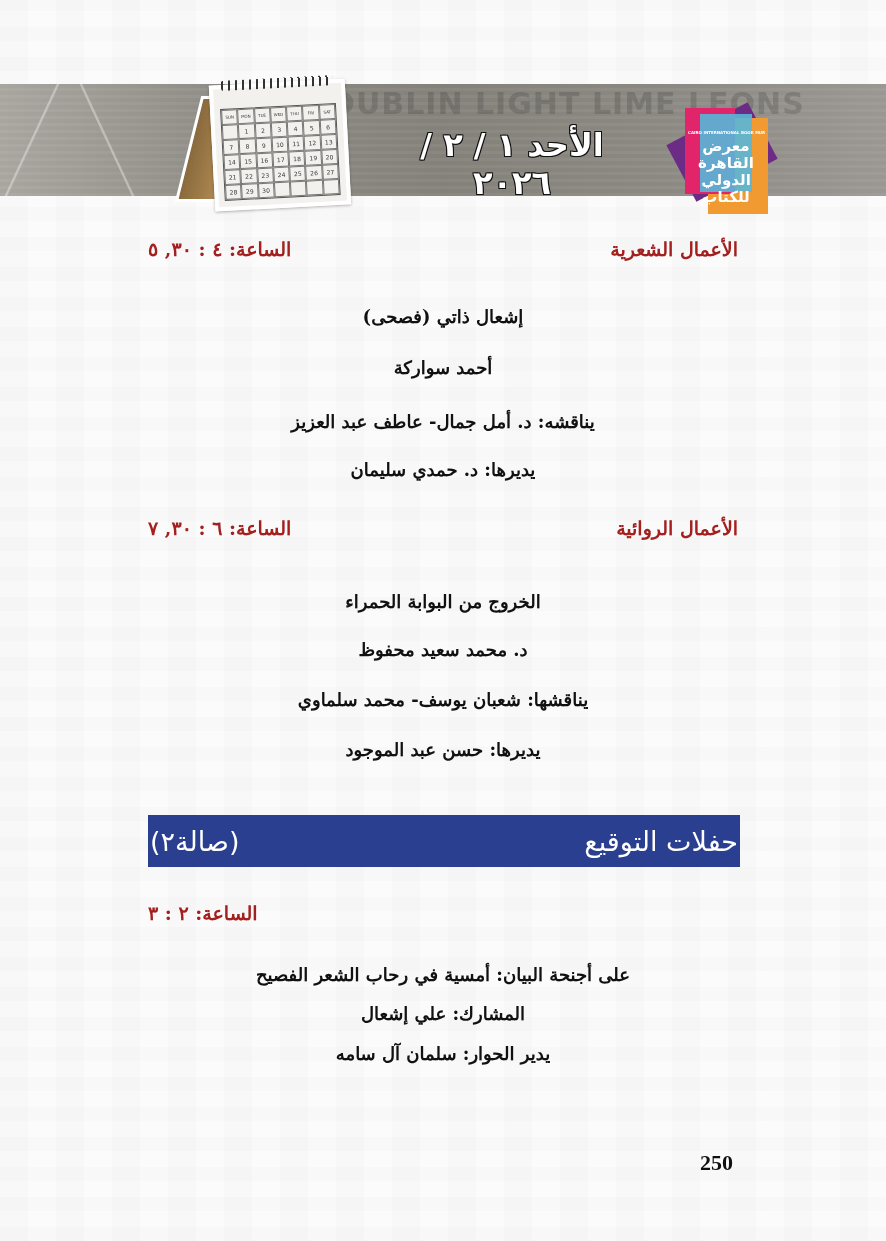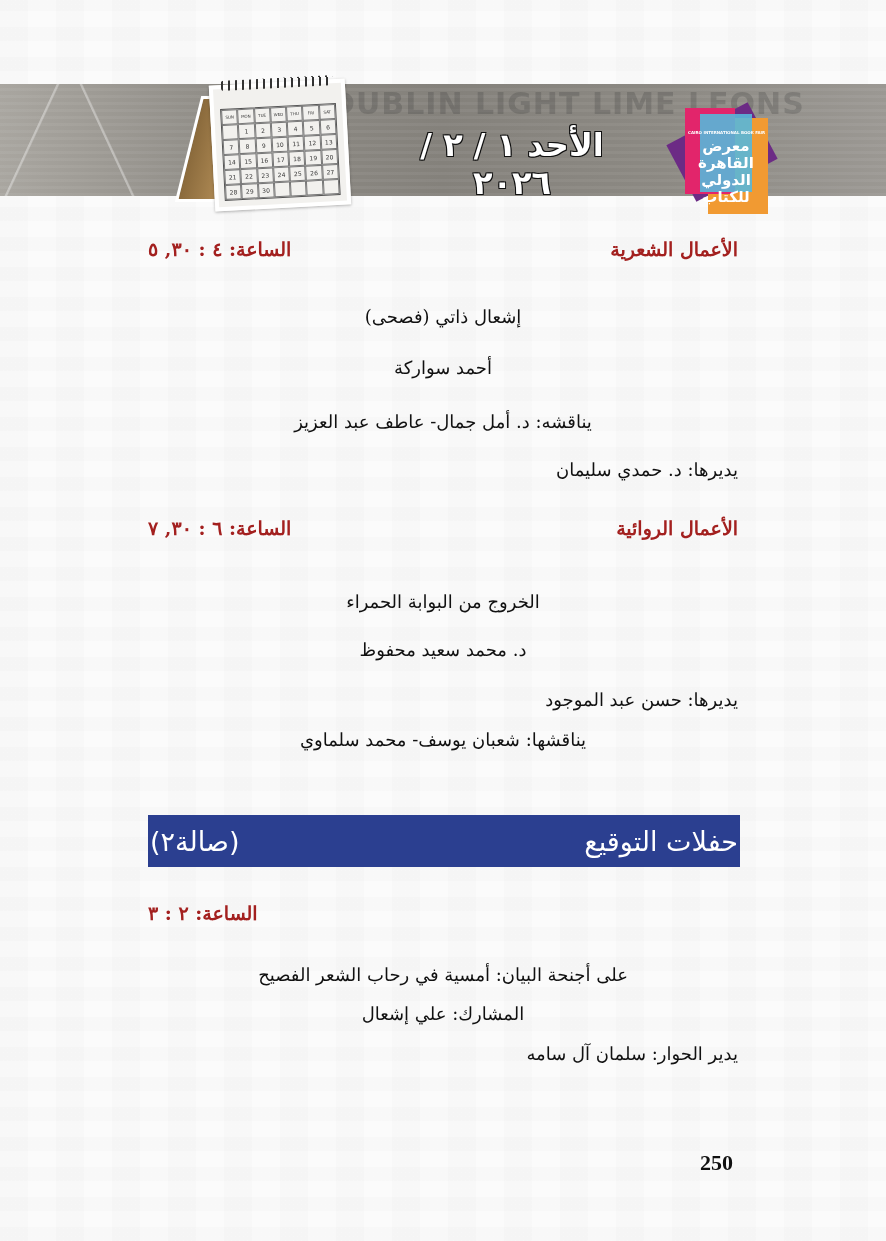--- a/index.html
+++ b/index.html
@@ -78,23 +78,23 @@
     .logo .ar {
       position: absolute; left: 18px; top: 38px; width: 84px; font-family: "DejaVu Sans", sans-serif;
       font-size: 15px; font-weight: bold; color: #fff; direction: rtl; text-align: center; line-height: 17px;
     }
     .content { position: absolute; left: 148px; width: 590px; direction: rtl; }
     .sec-head {
       display: flex; justify-content: space-between; align-items: center;
       color: #a3201f; font-weight: bold; font-size: 19px; height: 30px;
     }
     .line {
-      text-align: center; font-weight: normal; font-size: 18px; color: #111; height: 47px; line-height: 47px;
-    }
-    .line.end { text-align: right; }
+      text-align: center; font-weight: bold; font-size: 18px; color: #111; height: 47px; line-height: 47px;
+    }
+    .line.end { text-align: center; }
     .blue-bar {
       position: absolute; left: 148px; top: 815px; width: 592px; height: 52px;
       background: #2b3f90; direction: rtl;
       display: flex; justify-content: space-between; align-items: center;
       color: #fff; font-family: "DejaVu Sans", sans-serif; font-size: 27px;
       padding: 0 2px; box-sizing: border-box;
     }
     .page-num {
       position: absolute; left: 700px; top: 1150px; font-family: Liberation Serif, serif;
       font-weight: bold; font-size: 22px; color: #111;
@@ -184,22 +184,22 @@
 </div>
 
 <div class="content" style="top:513px;">
   <div class="sec-head">
     <span>الأعمال الروائية</span>
     <span>الساعة: ٦ : ٣٠, ٧</span>
   </div>
   <div style="height:44px"></div>
   <div class="line" style="height:50px;line-height:30px;">الخروج من البوابة الحمراء</div>
   <div class="line" style="height:50px;line-height:26px;">د. محمد سعيد محفوظ</div>
+  <div class="line" style="height:50px;line-height:26px;">يناقشها: شعبان يوسف- محمد سلماوي</div>
   <div class="line end" style="height:40px;line-height:26px;">يديرها: حسن عبد الموجود</div>
-  <div class="line" style="height:50px;line-height:26px;">يناقشها: شعبان يوسف- محمد سلماوي</div>
 </div>
 
 <div class="blue-bar">
   <span>حفلات التوقيع</span>
   <span>(صالة٢)</span>
 </div>
 
 <div class="content" style="top:898px;">
   <div class="sec-head" style="justify-content:flex-end;">
     <span>الساعة: ٢ : ٣</span>

